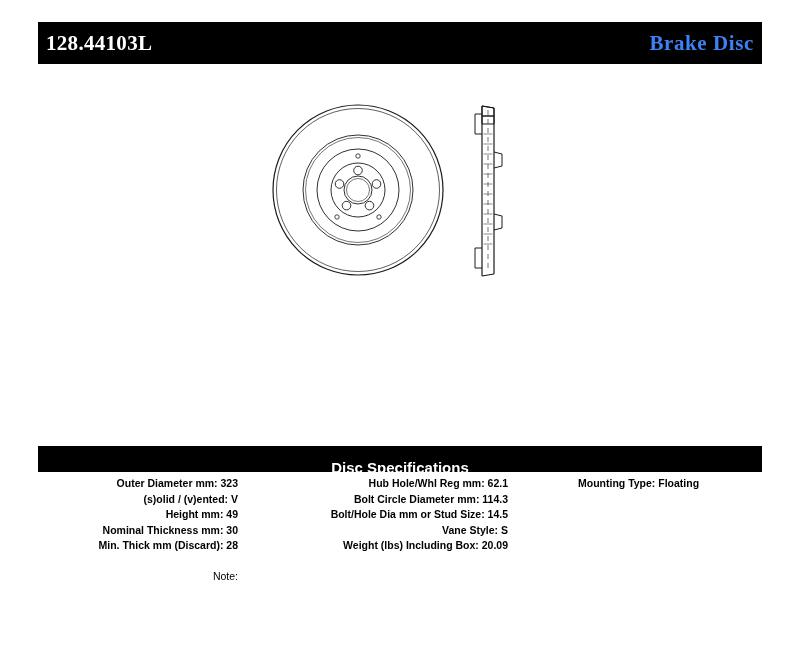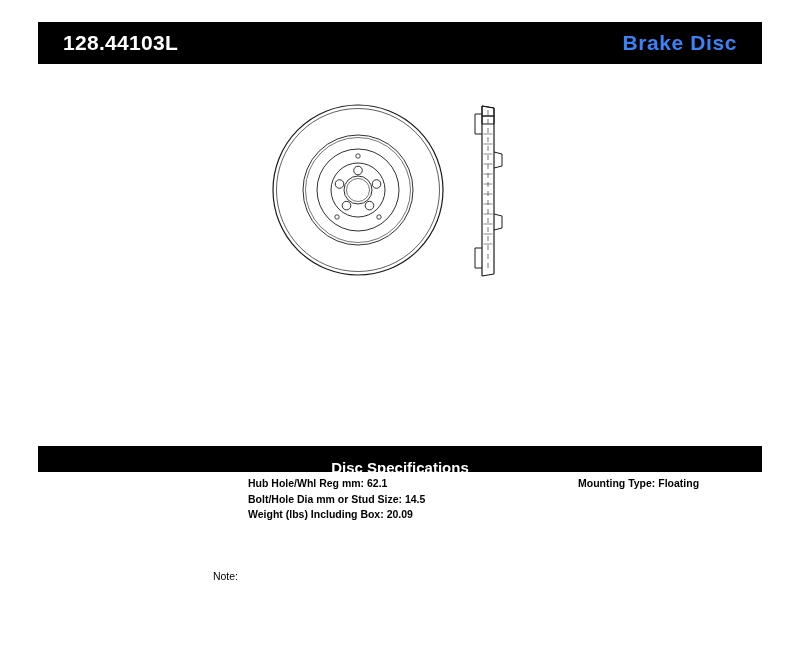--- a/index.html
+++ b/index.html
@@ -21,21 +21,22 @@
     position: absolute;
     left: 38px;
     top: 22px;
     width: 724px;
     height: 42px;
     background: #000000;
     display: flex;
     align-items: center;
     justify-content: space-between;
     box-sizing: border-box;
-    padding: 0 25px;
+    padding: 0 8px;
+    font-family: Liberation Serif, serif;
   }
   .part-number {
     color: #ffffff;
     font-size: 21px;
     font-weight: bold;
     letter-spacing: 0.3px;
     white-space: nowrap;
   }
   .header-title {
     color: #3b82f6;
@@ -89,21 +90,21 @@
     top: 0;
   }
   .col-left {
     left: 0;
     width: 200px;
     text-align: right;
   }
   .col-mid {
     left: 210px;
     width: 260px;
-    text-align: left;
+    text-align: right;
   }
   .col-right {
     left: 500px;
     width: 224px;
     text-align: left;
     padding-left: 40px;
     box-sizing: border-box;
   }
   .spec-line {
     line-height: 15.6px;
@@ -194,23 +195,32 @@
       </g>
     </g>
   </svg>
 </div>
 
 <div class="specs-bar">
   <span>Disc Specifications</span>
 </div>
 
 <div class="specs-wrap">
+  <div class="col col-left">
+    <div class="spec-line">Outer Diameter mm: 323</div>
+    <div class="spec-line">(s)olid / (v)ented: V</div>
+    <div class="spec-line">Height mm: 49</div>
+    <div class="spec-line">Nominal Thickness mm: 30</div>
+    <div class="spec-line">Min. Thick mm (Discard): 28</div>
+  </div>
   <div class="col col-mid">
     <div class="spec-line">Hub Hole/Whl Reg mm: 62.1</div>
+    <div class="spec-line">Bolt Circle Diameter mm: 114.3</div>
     <div class="spec-line">Bolt/Hole Dia mm or Stud Size: 14.5</div>
+    <div class="spec-line">Vane Style: S</div>
     <div class="spec-line">Weight (lbs) Including Box: 20.09</div>
   </div>
   <div class="col col-right">
     <div class="spec-line">Mounting Type: Floating</div>
   </div>
 </div>
 
 <div class="note">Note:</div>
 
 </body></html>

